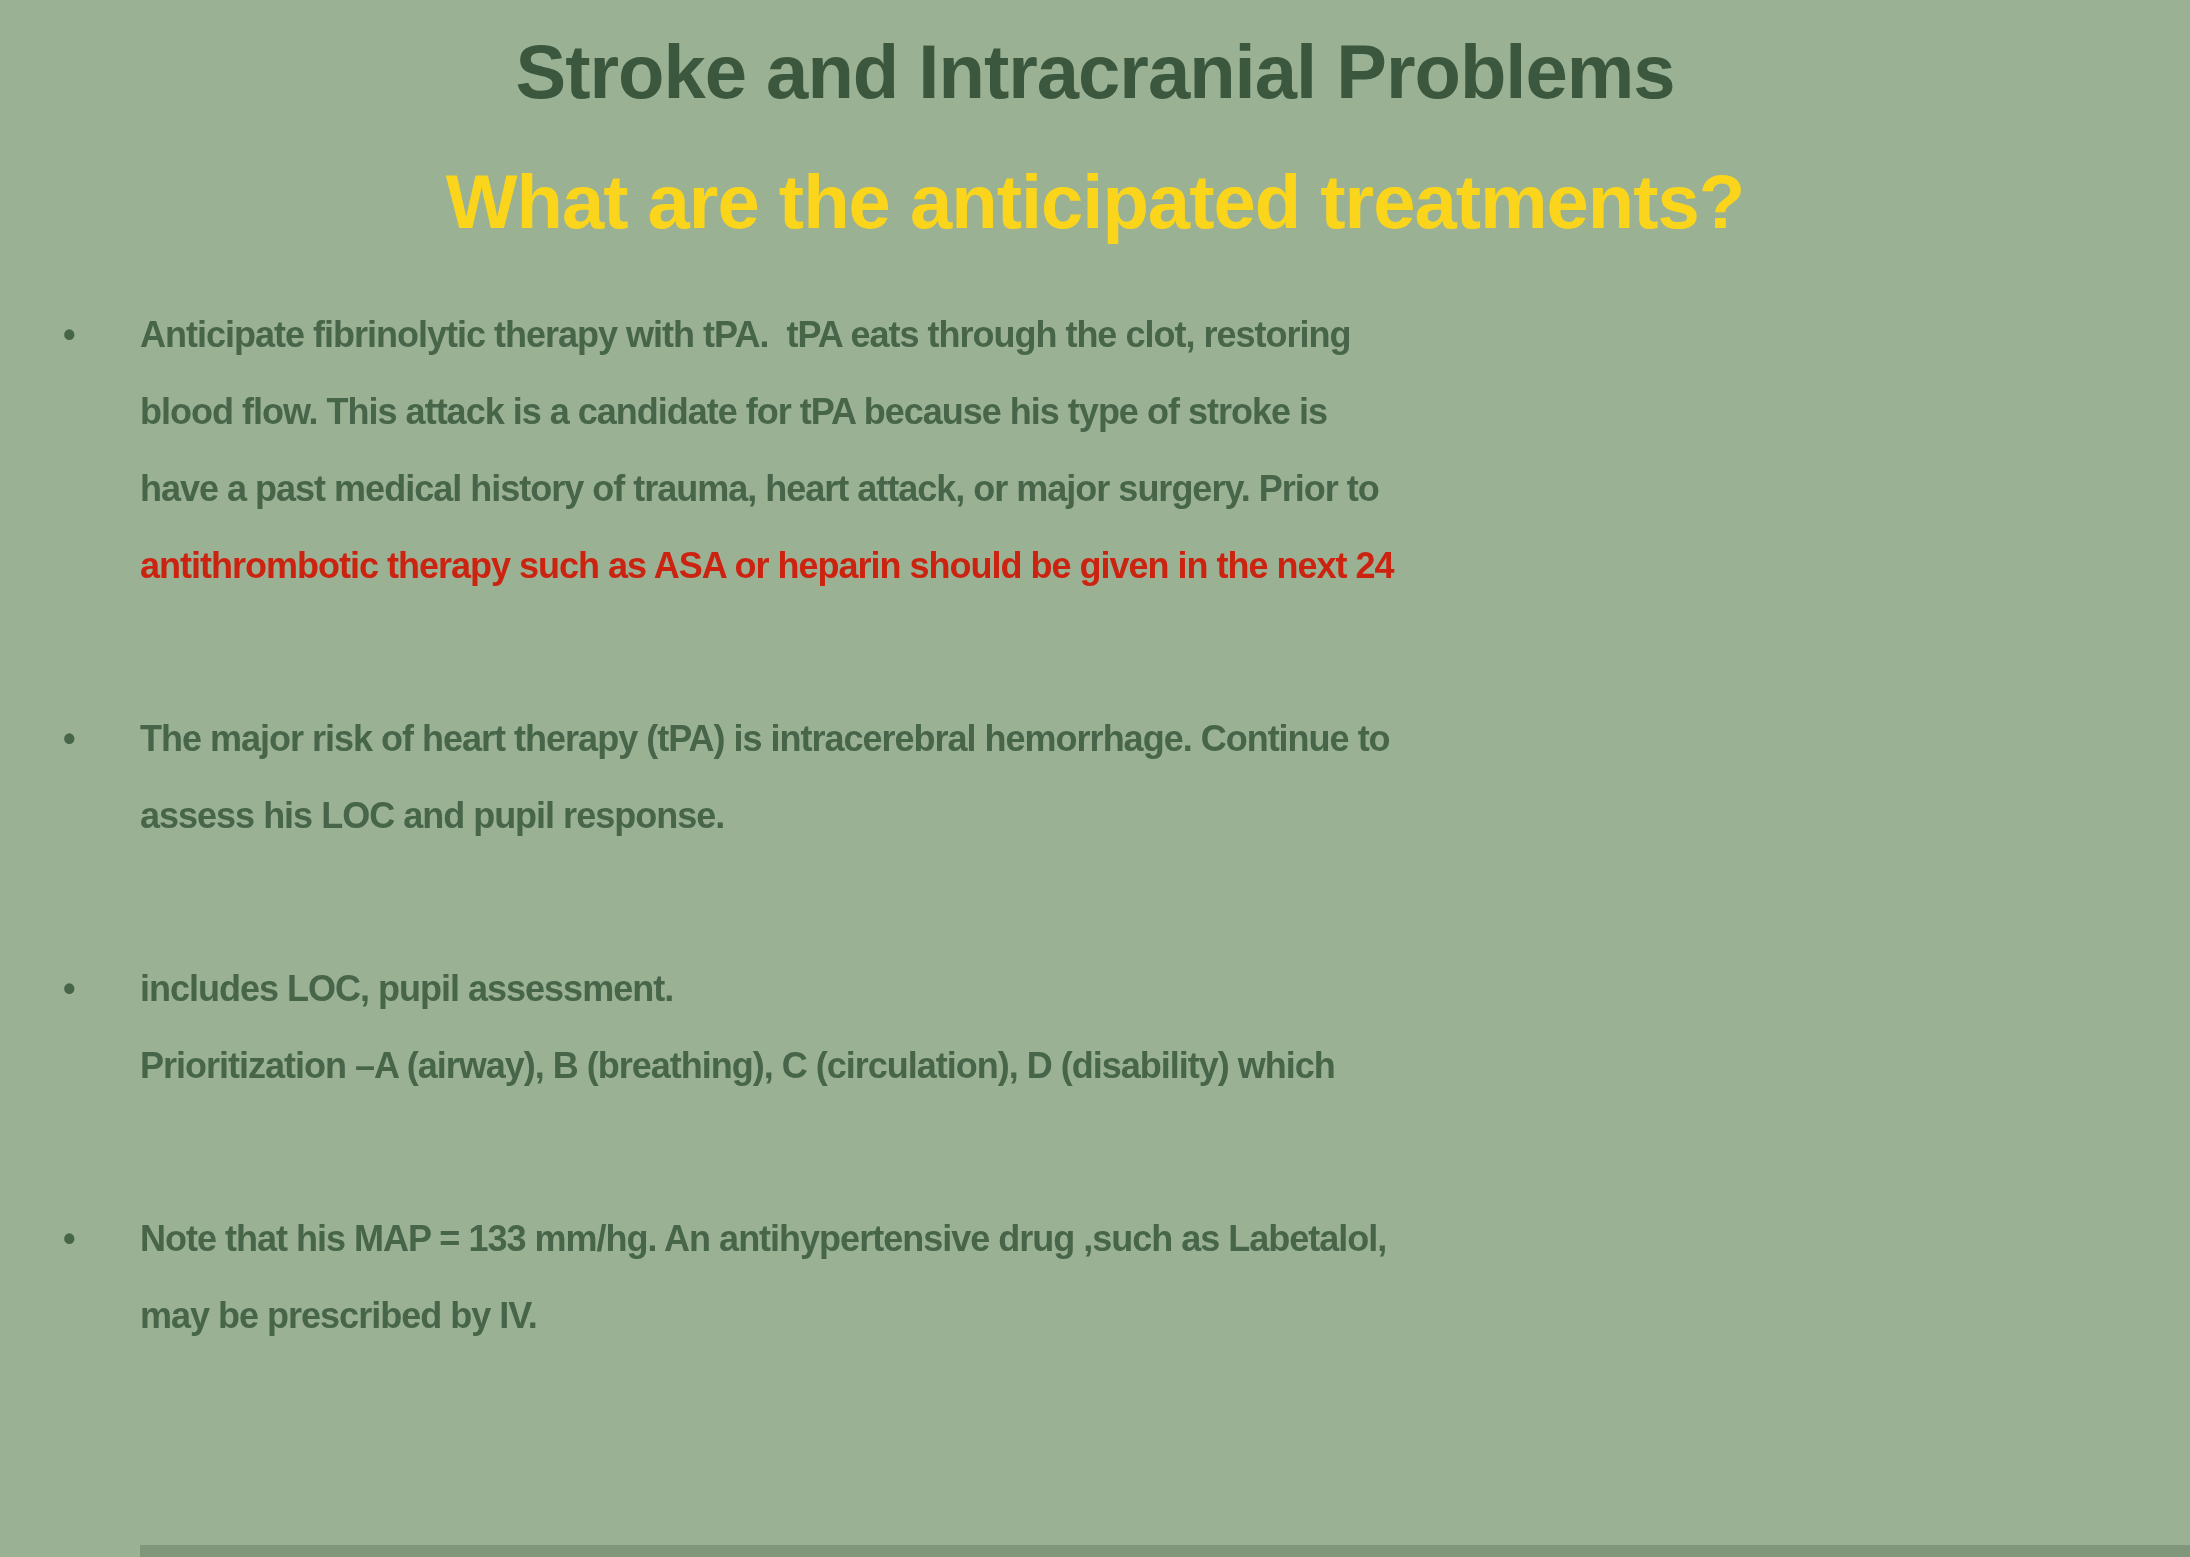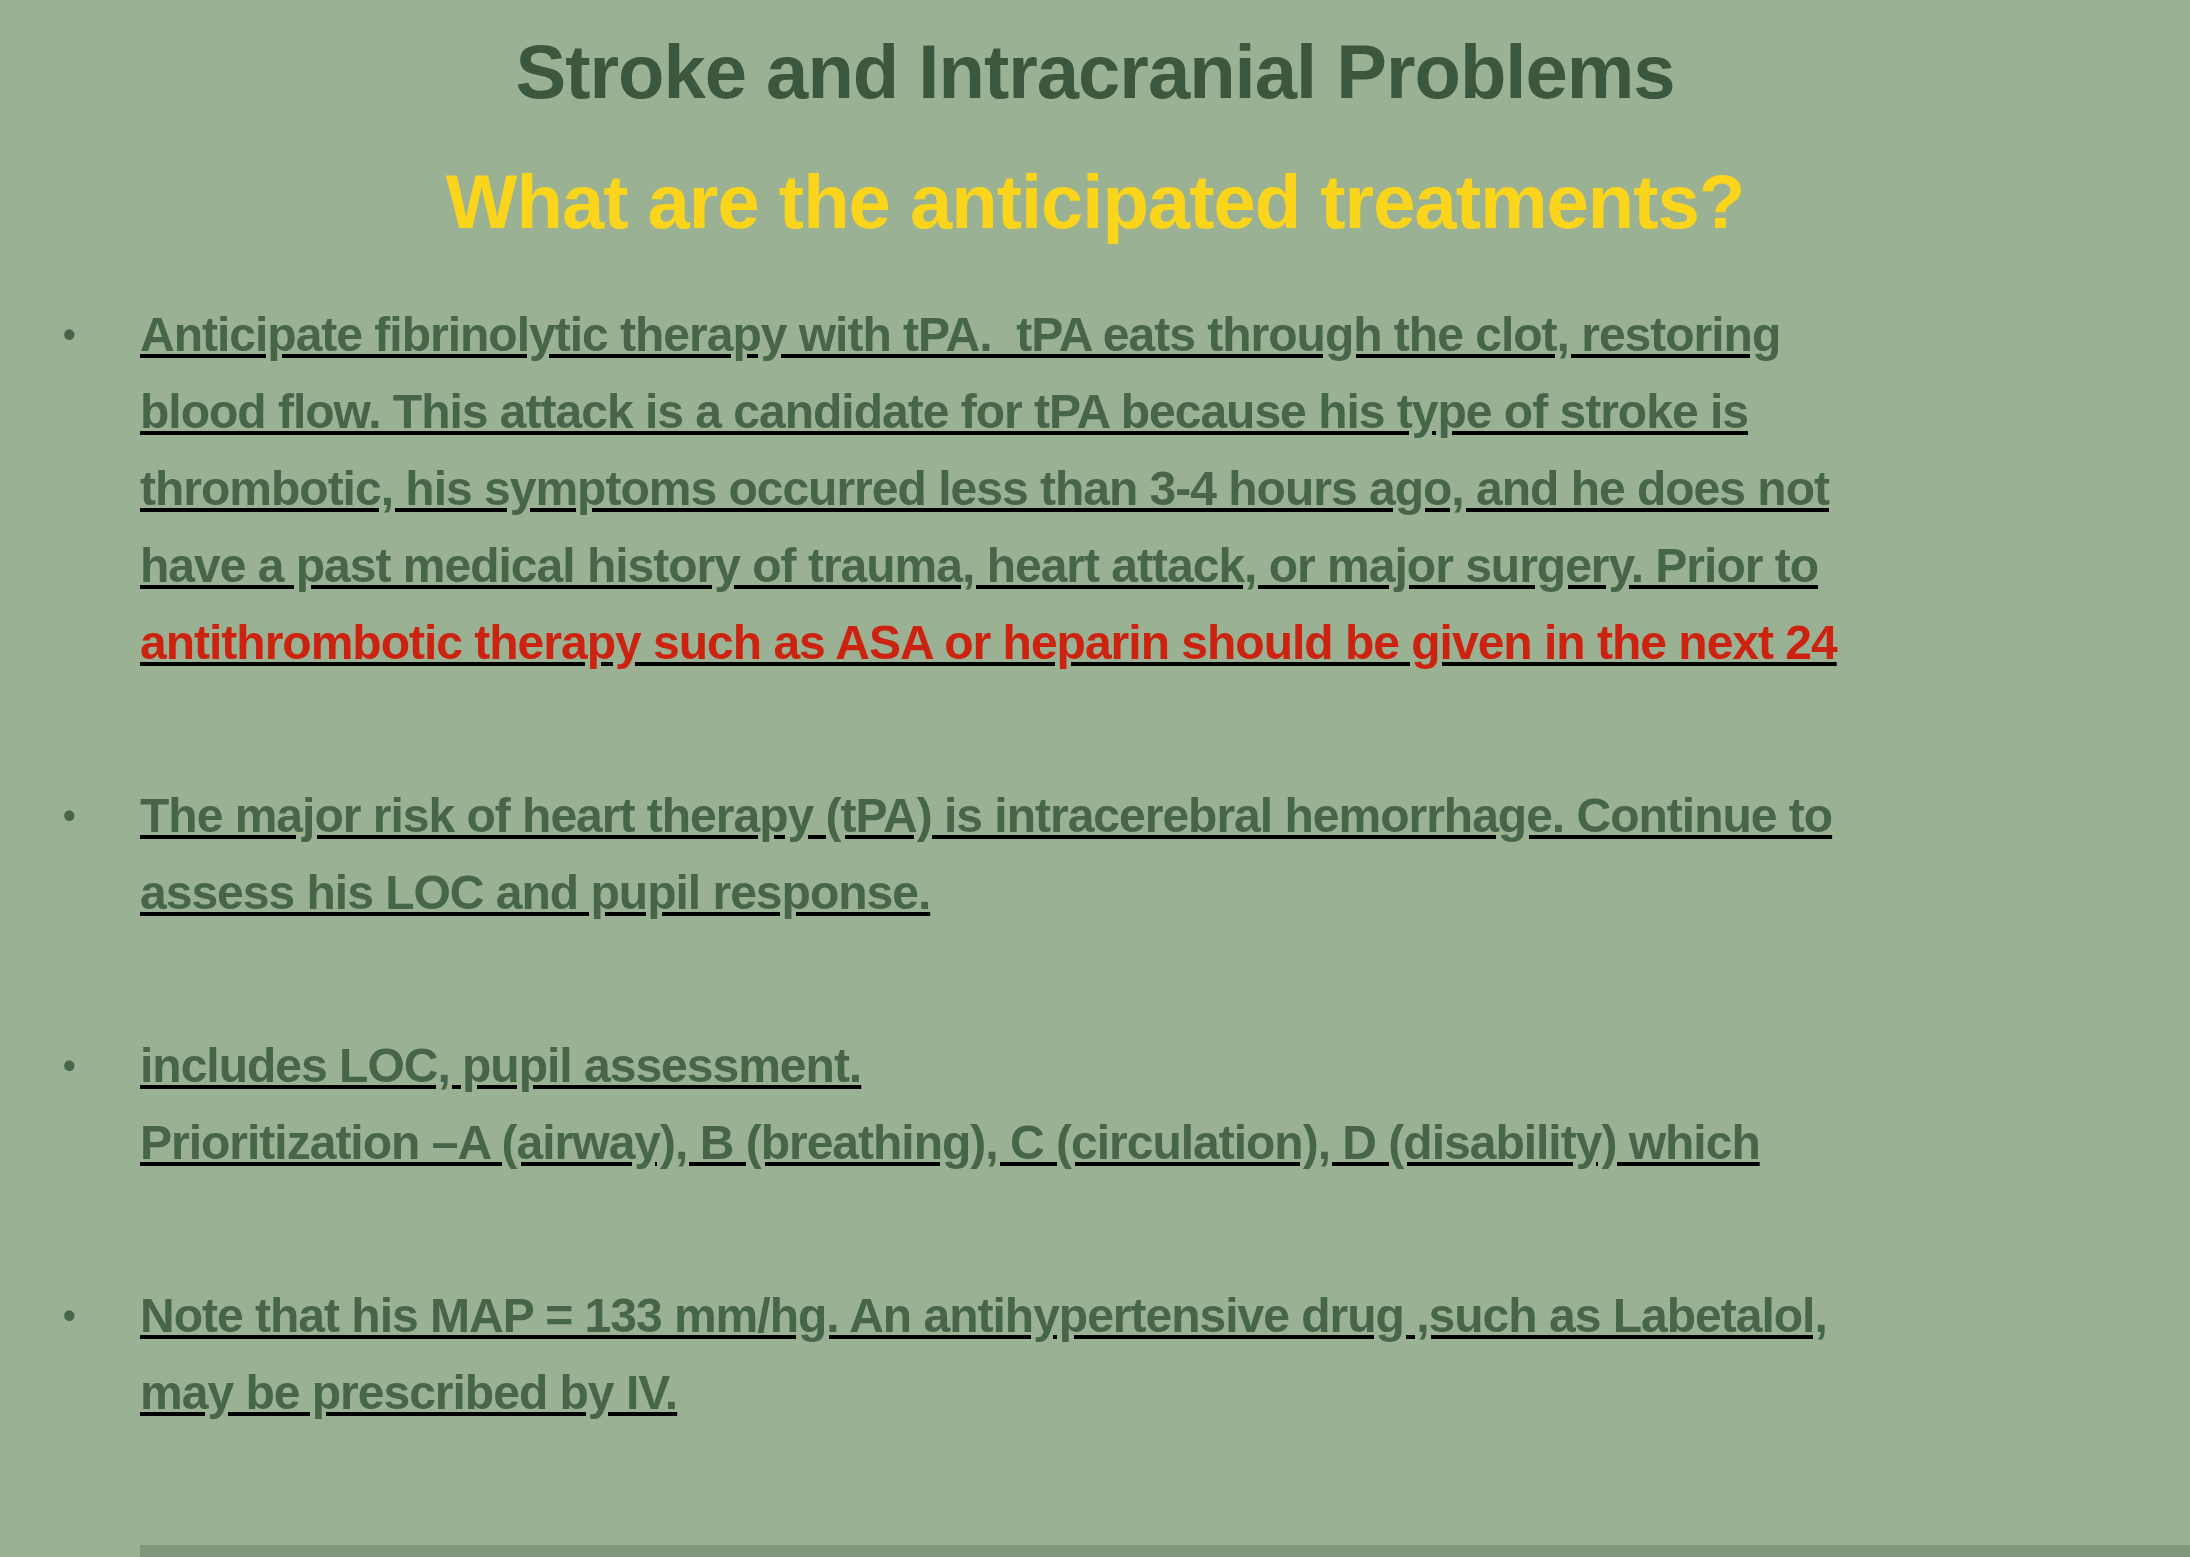--- a/index.html
+++ b/index.html
@@ -57,24 +57,23 @@
     line-height: 77px;
     color: var(--body-green, #476549);
   }
   .bullet-text {
     flex: 1 1 auto;
   }
   .text-line {
     display: block;
     height: 77px;
     line-height: 77px;
-    font-size: 48px;
+    font-size: 36px;
     letter-spacing: -1px;
     white-space: pre;
-    text-decoration: underline;
   }
   .seg-green { color: var(--body-green, #476549); }
   .seg-red   { color: var(--red, #cc2310); }
   .bottom-strip {
     position: absolute;
     bottom: 0;
     left: 140px;
     right: 0;
     height: 12px;
     background: var(--strip, #80977b);
@@ -85,21 +84,20 @@
 
 <div class="slide" style="--bg: #9ab194; --title-green: #3b573e; --body-green: #476549; --yellow: #fad51c; --red: #cc2310; --strip: #80977b;">
   <div class="title">Stroke and Intracranial Problems</div>
   <div class="subtitle">What are the anticipated treatments?</div>
   <div class="bullets" id="bullets">
       <div class="bullet-item">
         <div class="bullet-marker">•</div>
         <div class="bullet-text">
           <span class="text-line"><span class="seg-green">Anticipate fibrinolytic therapy with tPA.  tPA eats through the clot, restoring</span></span>
           <span class="text-line"><span class="seg-green">blood flow. This attack is a candidate for tPA because his type of stroke is</span></span>
-          <span class="text-line"><span class="seg-green">thrombotic, his symptoms occurred less than 3-4 hours ago, and he does not</span></span>
           <span class="text-line"><span class="seg-green">have a past medical history of trauma, heart attack, or major surgery. Prior to</span></span>
           <span class="text-line"><span class="seg-red">antithrombotic therapy such as ASA or heparin should be given in the next 24</span></span>
         </div>
       </div>
       <div class="bullet-item">
         <div class="bullet-marker">•</div>
         <div class="bullet-text">
           <span class="text-line"><span class="seg-green">The major risk of heart therapy (tPA) is intracerebral hemorrhage. Continue to</span></span>
           <span class="text-line"><span class="seg-green">assess his LOC and pupil response.</span></span>
         </div>

